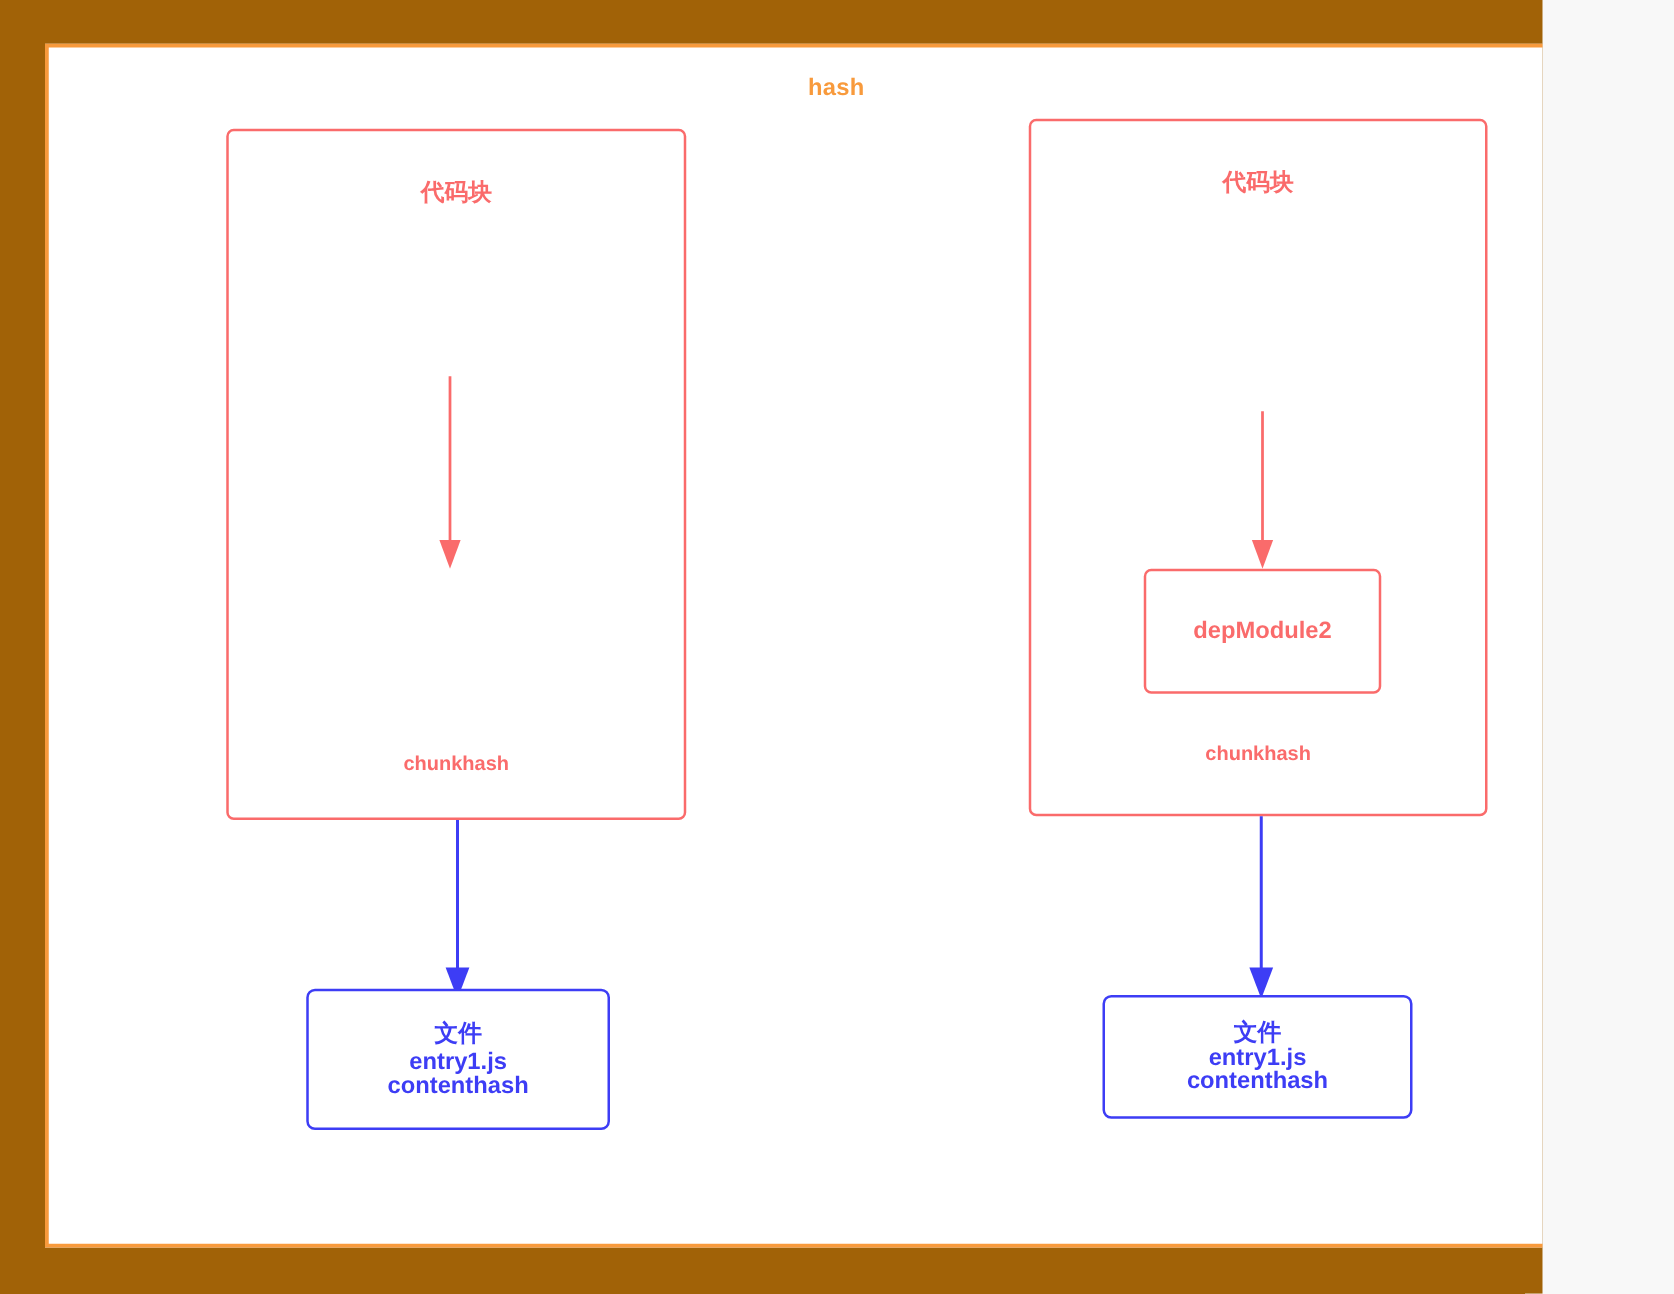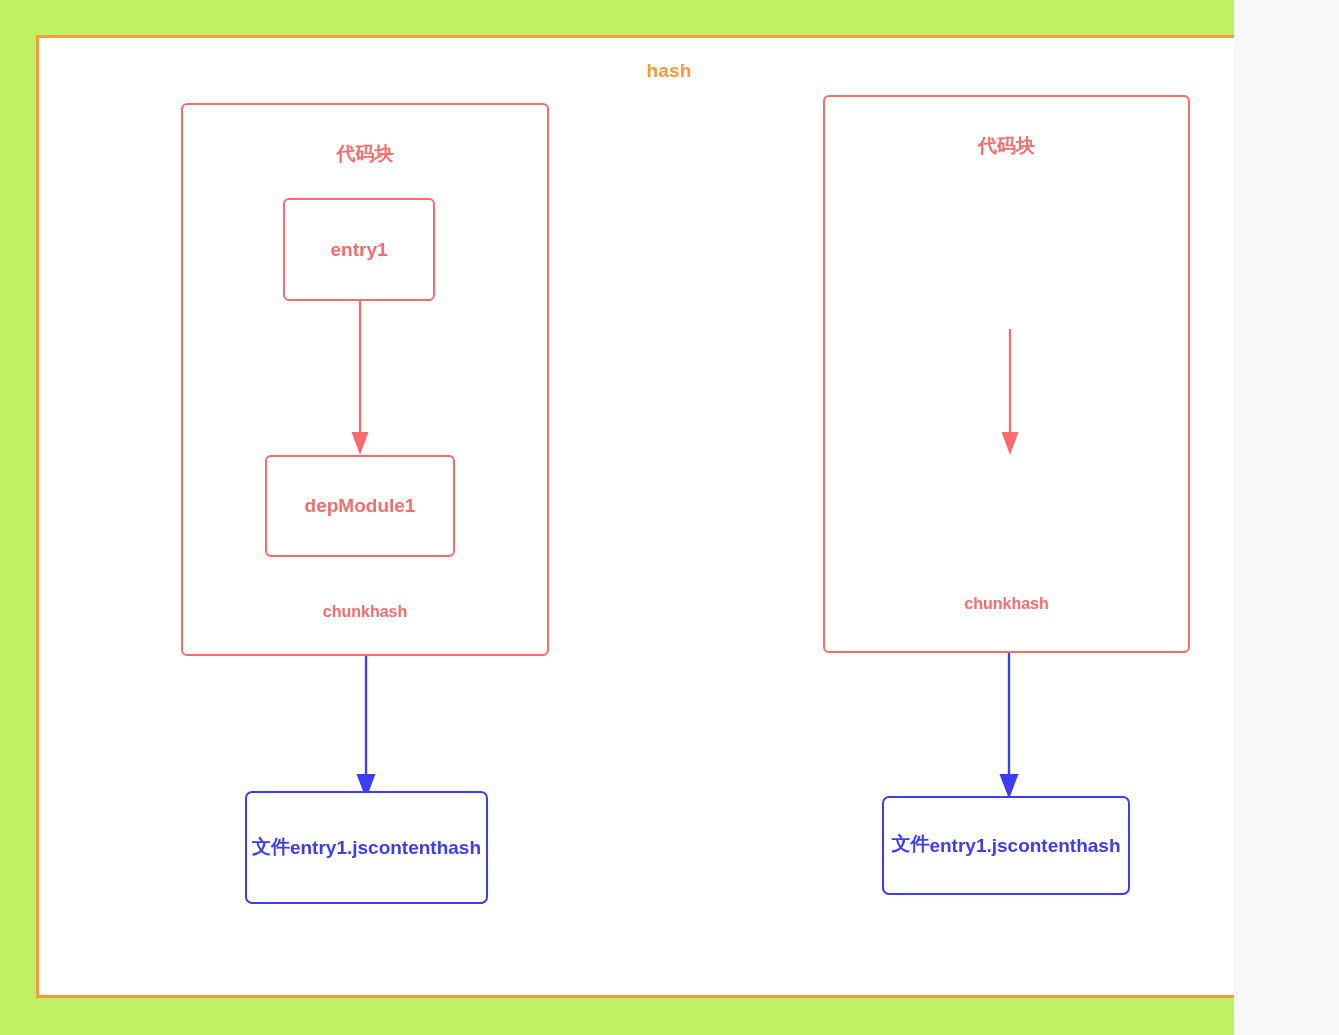--- a/index.html
+++ b/index.html
@@ -7,21 +7,21 @@
     padding: 0;
     background: #f8f8f8;
   }
   body {
     font-family: "Liberation Sans", "DejaVu Sans", sans-serif;
   }
   #stage {
     position: relative;
     width: 1234px;
     height: 1035px;
-    background: #bef264;
+    background: #a16207;
     overflow: hidden;
   }
 
   
   .hash-box {
     position: absolute;
     left: 36px;
     top: 35px;
     width: 1266px;
     height: 963px;
@@ -87,20 +87,21 @@
   }
 
   
   .file-box {
     position: absolute;
     box-sizing: border-box;
     border: 2.5px solid #3d3df5;
     border-radius: 7px;
     background: #ffffff;
     display: flex;
+    flex-direction: column;
     align-items: center;
     justify-content: center;
     color: #3d3df5;
     font-size: 19px;
     font-weight: bold;
   }
   .file-box .ln { display: block; line-height: 1.0; }
   .file-box.tight .ln { line-height: .92; }
   .file-box .ln.cjk { margin-bottom: 3px; }
 
@@ -117,27 +118,21 @@
 
   <div class="hash-box">
     <div class="hash-label">hash</div>
   </div>
 
   <div class="chunk-box" style="left:181px; top:103px; width:368px; height:553px;">
     <div class="chunk-title">代码块</div>
     <div class="chunkhash-label" style="top:498px;">chunkhash</div>
   </div>
 
-  <div class="mod-box" style="left:283px; top:198px; width:152px; height:103px;">
-    <span>entry1</span>
-  </div>
 
-  <div class="mod-box" style="left:265px; top:455px; width:190px; height:102px;">
-    <span>depModule1</span>
-  </div>
 
   <div class="conn" style="left:348px; top:301px;">
     <svg width="24" height="156" viewBox="0 0 24 156">
       <line x1="12" y1="0" x2="12" y2="140" stroke="#fa6b6b" stroke-width="2.2"></line>
       <polygon points="12,154 3.5,131 20.5,131" fill="#fa6b6b"></polygon>
     </svg>
   </div>
 
   <div class="conn" style="left:354px; top:656px;">
     <svg width="24" height="145" viewBox="0 0 24 145">
@@ -151,20 +146,23 @@
     <span class="ln">entry1.js</span>
     <span class="ln">contenthash</span>
   </div>
 
   <div class="chunk-box" style="left:823px; top:95px; width:367px; height:558px;">
     <div class="chunk-title">代码块</div>
     <div class="chunkhash-label" style="top:498px;">chunkhash</div>
   </div>
 
 
+  <div class="mod-box" style="left:915px; top:455px; width:190px; height:100px;">
+    <span>depModule2</span>
+  </div>
 
   <div class="conn" style="left:998px; top:329px;">
     <svg width="24" height="128" viewBox="0 0 24 128">
       <line x1="12" y1="0" x2="12" y2="112" stroke="#fa6b6b" stroke-width="2.2"></line>
       <polygon points="12,126 3.5,103 20.5,103" fill="#fa6b6b"></polygon>
     </svg>
   </div>
 
   <div class="conn" style="left:997px; top:653px;">
     <svg width="24" height="148" viewBox="0 0 24 148">

